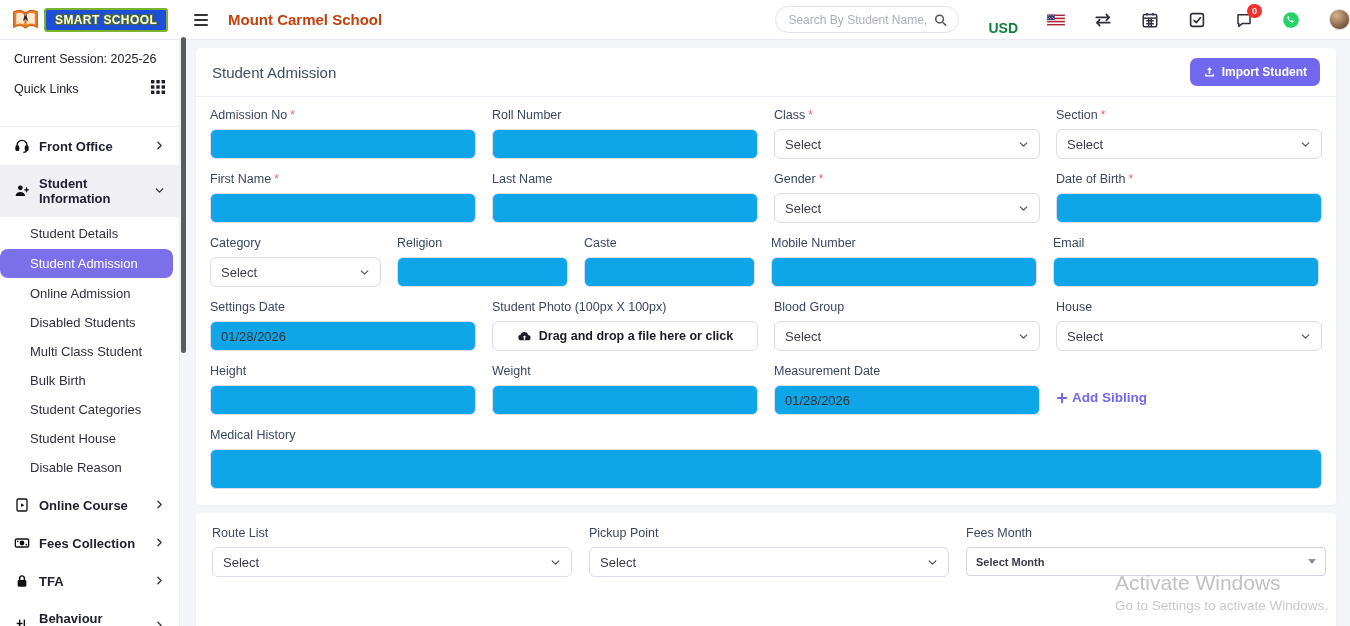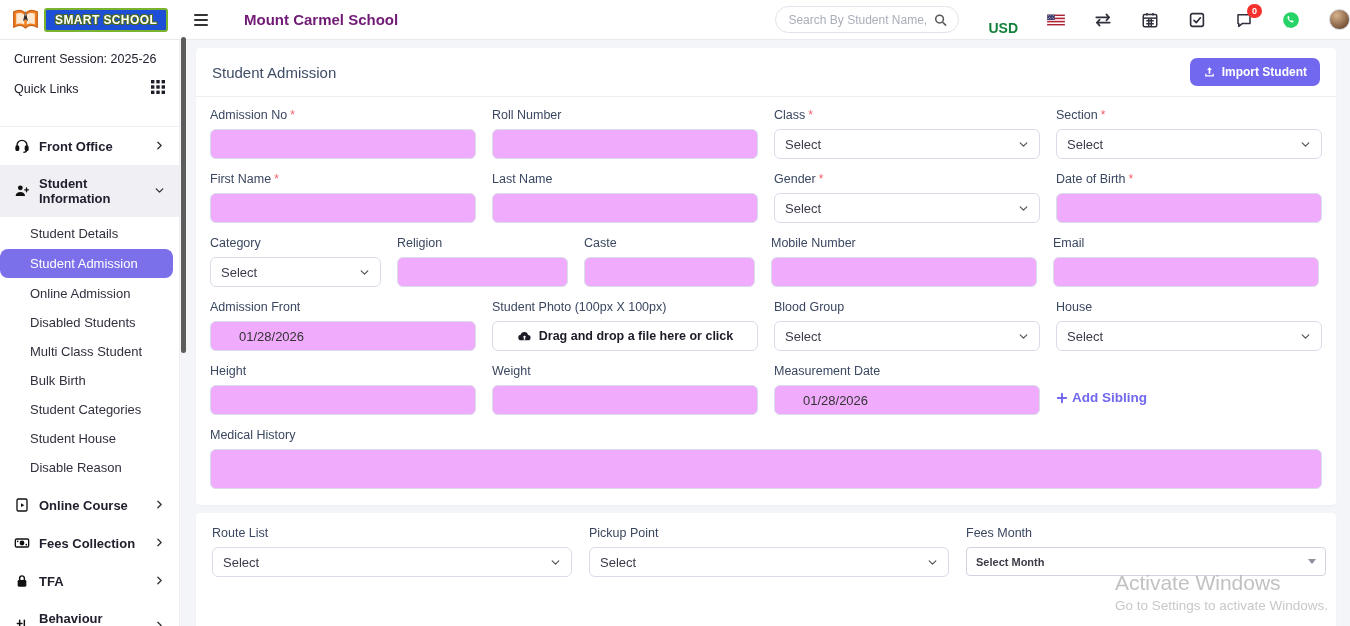--- a/index.html
+++ b/index.html
@@ -4,21 +4,21 @@
 <style>
   * { margin:0; padding:0; box-sizing:border-box; }
   html,body { width:1350px; height:626px; overflow:hidden; font-family:"Liberation Sans",sans-serif; background:#f4f5f8; }
 
   
   .topbar { position:fixed; top:0; left:0; width:1350px; height:40px; background:#fff; border-bottom:1px solid #e9e9f0; display:flex; align-items:center; z-index:30; }
   .logo { width:180px; display:flex; align-items:center; gap:5px; padding-left:12px; flex:none; }
   .logo-pill { background:#1d4ed8; border:2px solid #7ab32e; color:#fff; font-weight:bold; font-size:12px; letter-spacing:.4px; padding:3px 9px; border-radius:3px; text-shadow:1px 1px 0 #4e6b1d, -1px 1px 0 #4e6b1d, 1px -1px 0 #4e6b1d, -1px -1px 0 #4e6b1d; white-space:nowrap; }
   .hamburger { margin-left:10px; display:flex; flex-direction:column; gap:3px; cursor:pointer; padding:4px; }
   .hamburger i { display:block; width:14px; height:2px; background:#333; border-radius:1px; }
-  .page-title { font-size:15px; font-weight:bold; color:#701a75; margin-left:32px; }
+  .page-title { font-size:15px; font-weight:bold; color:#c2410c; margin-left:16px; }
   .topbar-right { margin-left:auto; display:flex; align-items:center; gap:29px; }
   .searchbox { width:184px; height:27px; border:1px solid #e2e3ea; border-radius:14px; display:flex; align-items:center; padding:0 10px 0 12px; background:#fff; }
   .searchbox input { flex:1; border:0; outline:0; background:transparent; font-size:12px; color:#666; width:100px; font-family:inherit; }
   .searchbox input::placeholder { color:#a9aeba; }
   .hicon { width:18px; height:18px; color:#2f2f3c; display:flex; align-items:center; justify-content:center; cursor:pointer; position:relative; }
   .hicon svg { width:18px; height:18px; }
   .currency { font-size:14px; font-weight:bold; color:#15803d; cursor:pointer;margin-top:16px; }
   .badge { position:absolute; top:-7px; right:-9px; min-width:15px; height:14px; background:#f4312c; color:#fff; font-size:9px; font-weight:bold; border-radius:8px; display:flex; align-items:center; justify-content:center; padding:0 4px; }
   .avatar { width:21px; height:21px; border-radius:50%; border:1px solid #cfcfd6; background:radial-gradient(circle at 35% 28%, #d8b28c 0 30%, #8a6343 65%, #4f3categorie22 100%); background:radial-gradient(circle at 35% 28%, #d8b28c, #7d5a3e 70%, #4a331f); cursor:pointer; }
 
@@ -44,21 +44,21 @@
   .card-header { display:flex; align-items:center; padding:10px 16px; border-bottom:1px solid #ededf3; min-height:41px; }
   .card-title { font-size:15px; font-weight:normal; color:#3f4d67; }
   .btn-import { margin-left:auto; display:flex; align-items:center; gap:6px; background:#7267ef; color:#fff; border:none; border-radius:7px; font-size:12px; font-weight:bold; padding:7px 13px; cursor:pointer; font-family:inherit; }
   .btn-import svg { width:13px; height:13px; }
   .card-body { padding:11px 14px 16px; }
   .frow { display:grid; grid-template-columns:repeat(4,266px); column-gap:16px; margin-bottom:13px; }
   .frow.five { grid-template-columns:171px 171px 171px 266px 266px; }
   .frow.full { grid-template-columns:1112px; margin-bottom:0; }
   .field label { display:flex; font-size:12.5px; color:#3a4760; margin-bottom:7px; align-items:baseline; }
   .req { color:#f0616b; margin-left:3px; font-size:12px; }
-  .txt { width:100%; height:30px; border:1px solid #d9dde8; border-radius:6px; padding:0 28px; font-size:13px; color:#333; outline:none; background:#f0abfc; font-family:inherit; }
+  .txt { width:100%; height:30px; border:1px solid #d9dde8; border-radius:6px; padding:0 10px; font-size:13px; color:#333; outline:none; background:#0ea5e9; font-family:inherit; }
   .txt.tall { height:40px; }
   .sel { height:30px; border:1px solid #d9dde8; border-radius:6px; background:#fff; display:flex; align-items:center; justify-content:space-between; padding:0 10px; font-size:13px; color:#3b3b4a; cursor:pointer; }
   .sel .chev { color:#555; display:flex; }
   .sel .chev svg { width:11px; height:11px; }
   .sel-sm { height:29px; border:1px solid #cfd4de; border-radius:4px; background:#fff; display:flex; align-items:center; justify-content:space-between; padding:0 9px; font-size:11px; font-weight:bold; color:#3c3c48; cursor:pointer; }
   .sel-sm .caret { width:0; height:0; border-left:4px solid transparent; border-right:4px solid transparent; border-top:5px solid #8a8f99; }
   .dropzone { height:30px; border:1px solid #d9dde8; border-radius:6px; display:flex; align-items:center; justify-content:center; gap:7px; font-size:12.5px; font-weight:bold; color:#1c1c28; cursor:pointer; background:#fff; }
   .dropzone svg { width:15px; height:15px; }
   .add-sibling { display:inline-flex; align-items:center; gap:4px; color:#7267ef; font-size:13.5px; font-weight:bold; cursor:pointer; margin-top:26px; }
   .add-sibling svg { width:12px; height:12px; }
@@ -423,21 +423,21 @@
           <label>
               <span>Email</span>
             </label>
           <input class="txt" style="">
         </div>
       </div>
 
       <div class="frow">
         <div class="field">
           <label>
-              <span>Admission Front</span>
+              <span>Settings Date</span>
             </label>
           <input class="txt" value="01/28/2026" style="">
         </div>
         <div class="field">
           <label>
               <span>Student Photo (100px X 100px)</span>
             </label>
           <div class="dropzone">
             <span style="display:flex;">
               <svg viewBox="0 0 24 24" fill="#1c1c28">

